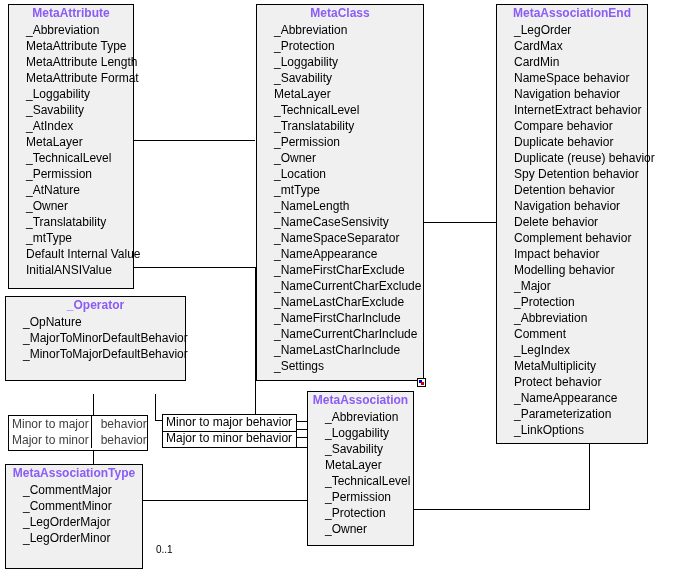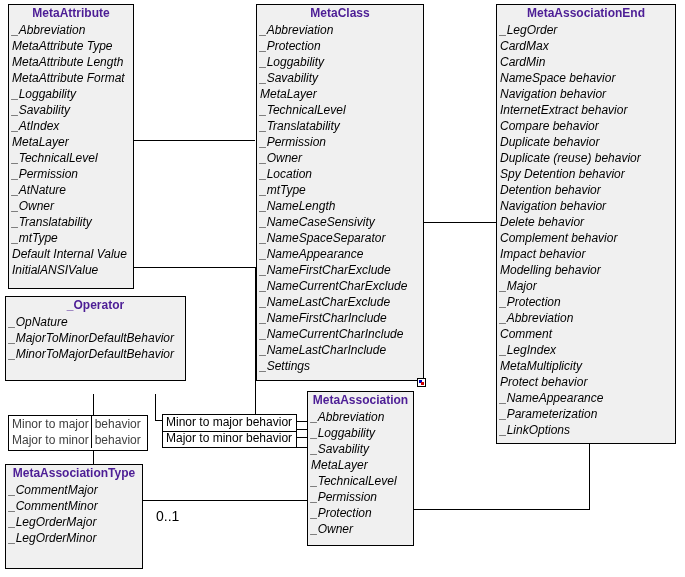--- a/index.html
+++ b/index.html
@@ -22,28 +22,27 @@
     position: absolute;
     box-sizing: border-box;
     background: #f0f0f0;
     border: 1px solid #000000;
     z-index: 5;
   }
   .uml-title {
     font-size: 12px;
     font-weight: bold;
     text-align: center;
-    color: #4c1d95;
+    color: #8b5cf6;
     line-height: 15px;
     padding: 1px 2px 1px 2px;
     white-space: nowrap;
   }
   .uml-attrs {
-    padding: 0 0 0 2px;
-    font-style: italic;
+    padding: 0 0 0 16px;
   }
   .uml-attr {
     font-size: 12px;
     line-height: 16px;
     color: #000000;
     white-space: nowrap;
     padding-left: 1px;
   }
 
   
@@ -51,24 +50,25 @@
     position: absolute;
     background: #000000;
     z-index: 2;
   }
   .line-h { height: 1px; }
   .line-v { width: 1px; }
 
   
   .mult-label {
     position: absolute;
-    font-size: 14px;
+    font-size: 10px;
     color: #000000;
     white-space: nowrap;
     z-index: 6;
+    margin-top: 36px;
   }
 
   
   .label-box {
     position: absolute;
     box-sizing: border-box;
     border: 1px solid #000000;
     background: #ffffff;
     z-index: 8;
     display: flex;
@@ -81,21 +81,21 @@
     line-height: 16px;
     height: 16px;
     color: #404040;
     white-space: nowrap;
   }
   .label-row .cell-a {
     padding-left: 3px;
     padding-right: 2px;
   }
   .label-row .cell-b {
-    padding-left: 3px;
+    padding-left: 9px;
     padding-right: 2px;
     border-left: 1px solid #000000;
   }
   .label-box.split .label-row:first-child {
     
   }
   .label-simple {
     position: absolute;
     box-sizing: border-box;
     border: 1px solid #000000;
@@ -209,21 +209,21 @@
       <div class="uml-attr">_NameFirstCharExclude</div>
       <div class="uml-attr">_NameCurrentCharExclude</div>
       <div class="uml-attr">_NameLastCharExclude</div>
       <div class="uml-attr">_NameFirstCharInclude</div>
       <div class="uml-attr">_NameCurrentCharInclude</div>
       <div class="uml-attr">_NameLastCharInclude</div>
       <div class="uml-attr">_Settings</div>
     </div>
   </div>
 
-  <div class="uml-class" style="left:496px; top:4px; width:180px; height:440px;">
+  <div class="uml-class" style="left:496px; top:4px; width:152px; height:440px;">
     <div class="uml-title">MetaAssociationEnd</div>
     <div class="uml-attrs">
       <div class="uml-attr">_LegOrder</div>
       <div class="uml-attr">CardMax</div>
       <div class="uml-attr">CardMin</div>
       <div class="uml-attr">NameSpace behavior</div>
       <div class="uml-attr">Navigation behavior</div>
       <div class="uml-attr">InternetExtract behavior</div>
       <div class="uml-attr">Compare behavior</div>
       <div class="uml-attr">Duplicate behavior</div>

